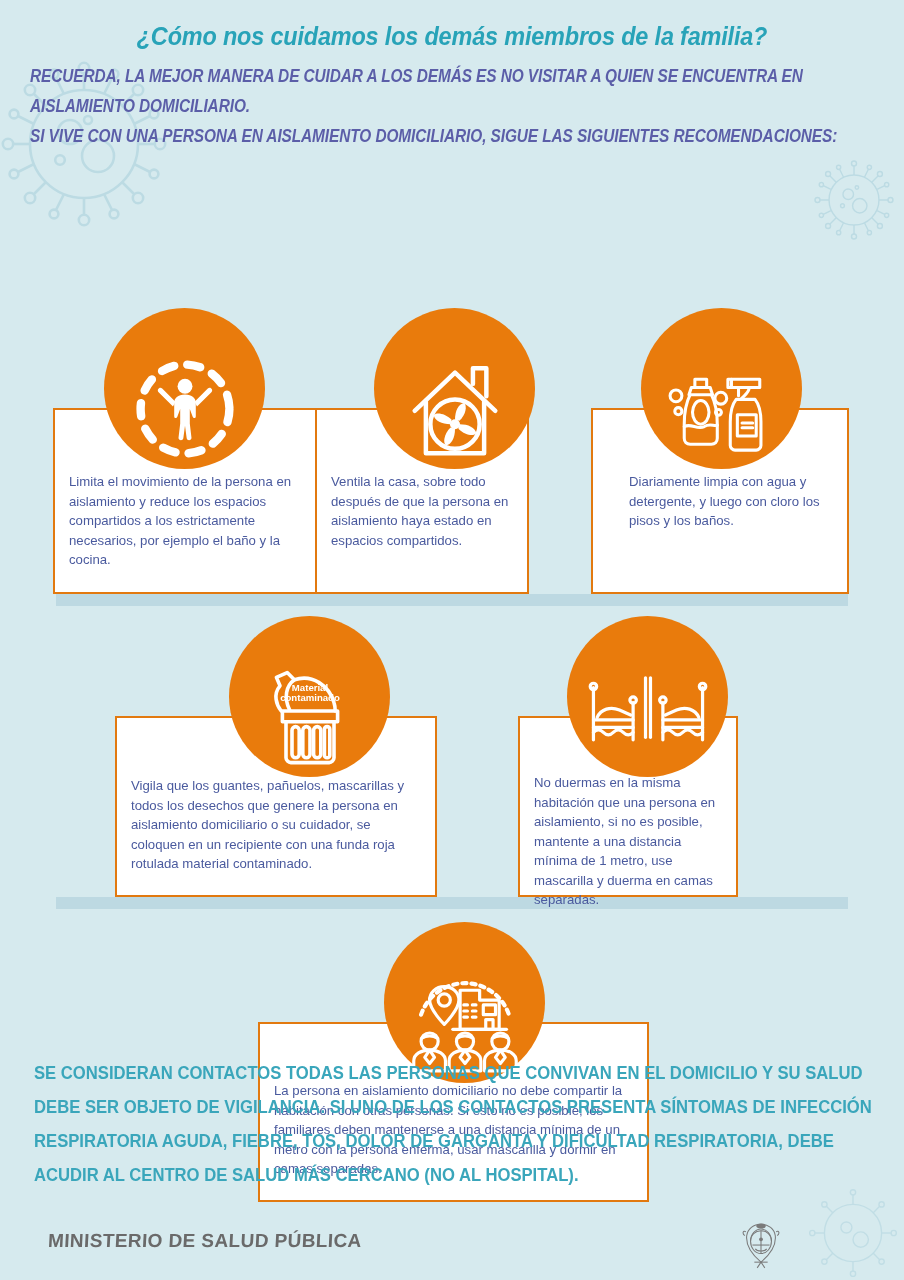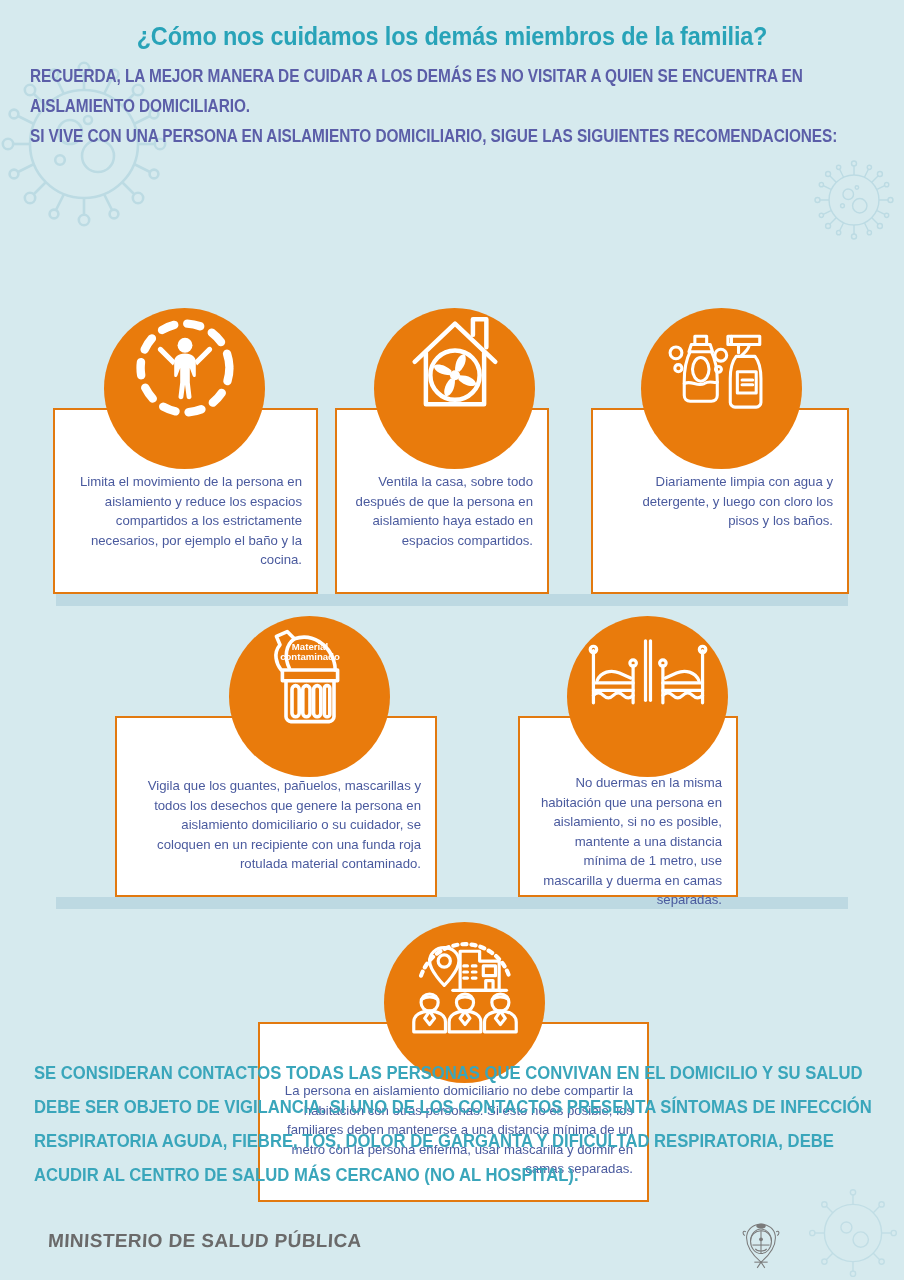--- a/index.html
+++ b/index.html
@@ -20,20 +20,21 @@
     pointer-events: none;
   }
   .virus-tl { left: -16px; top: 44px; }
   .virus-tr { left: 806px; top: 152px; }
   .virus-br { left: 798px; top: 1178px; opacity:.45; }
 
   
   .header {
     position: relative;
     padding-top: 22px;
+    font-style: italic;
   }
   .main-title {
     text-align: center;
     color: #28a3b8;
     font-size: 25.5px;
     font-weight: bold;
     letter-spacing: -0.2px;
     transform: scaleX(0.92);
     font-family: "Liberation Sans", sans-serif;
   }
@@ -64,30 +65,30 @@
 
   .card {
     position: absolute;
     background: #ffffff;
     border: 2px solid #e2790f;
   }
   .card-text {
     color: #4a5a9e;
     font-size: 13.2px;
     line-height: 19.5px;
-    text-align: right;
+    text-align: left;
     padding: 0 14px;
   }
 
   .badge {
     position: absolute;
     border-radius: 50%;
     background: #e97b0c;
     display: flex;
-    align-items: flex-start;
+    align-items: flex-end;
     justify-content: center;
   }
 
   
   .bottom-note {
     position: absolute;
     left: 34px;
     top: 1056px;
     width: 850px;
     color: #3aa6bb;
@@ -281,21 +282,21 @@
       </g>
       <g fill="#ffffff">
         <circle cx="50" cy="31" r="6.2"></circle>
         <path d="M50 38 C44 38 41 41 41 45 L41 56 C41 58 43 58 43.6 56.4 L46 50 L46 62 L44.6 74 C44.4 76.4 48.2 76.8 48.6 74.4 L50 64 L51.4 74.4 C51.8 76.8 55.6 76.4 55.4 74 L54 62 L54 50 L56.4 56.4 C57 58 59 58 59 56 L59 45 C59 41 56 38 50 38 Z"></path>
         <path d="M42 44 L31 33 C29 31 26 34 28 36 L40 48 Z"></path>
         <path d="M58 44 L69 33 C71 31 74 34 72 36 L60 48 Z"></path>
       </g>
     </svg>
   </div>
 
-  <div class="card" style="left:335px; top:257px; width:214px; height:186px;">
+  <div class="card" style="left:315px; top:257px; width:214px; height:186px;">
     <div class="card-text" style="padding-top:62px;">Ventila la casa, sobre todo después de que la persona en aislamiento haya estado en espacios compartidos.</div>
   </div>
   <div class="badge" style="left:374px; top:157px; width:161px; height:161px;">
     <svg width="112" height="112" viewBox="0 0 100 100">
       <g fill="none" stroke="#ffffff" stroke-width="4" stroke-linejoin="round" stroke-linecap="round">
         <path d="M14 48 L50 14 L86 48"></path>
         <path d="M24 40 L24 86 L76 86 L76 40"></path>
         <path d="M66 24 L66 10 L78 10 L78 35"></path>
         <circle cx="50" cy="60" r="22"></circle>
       </g>

